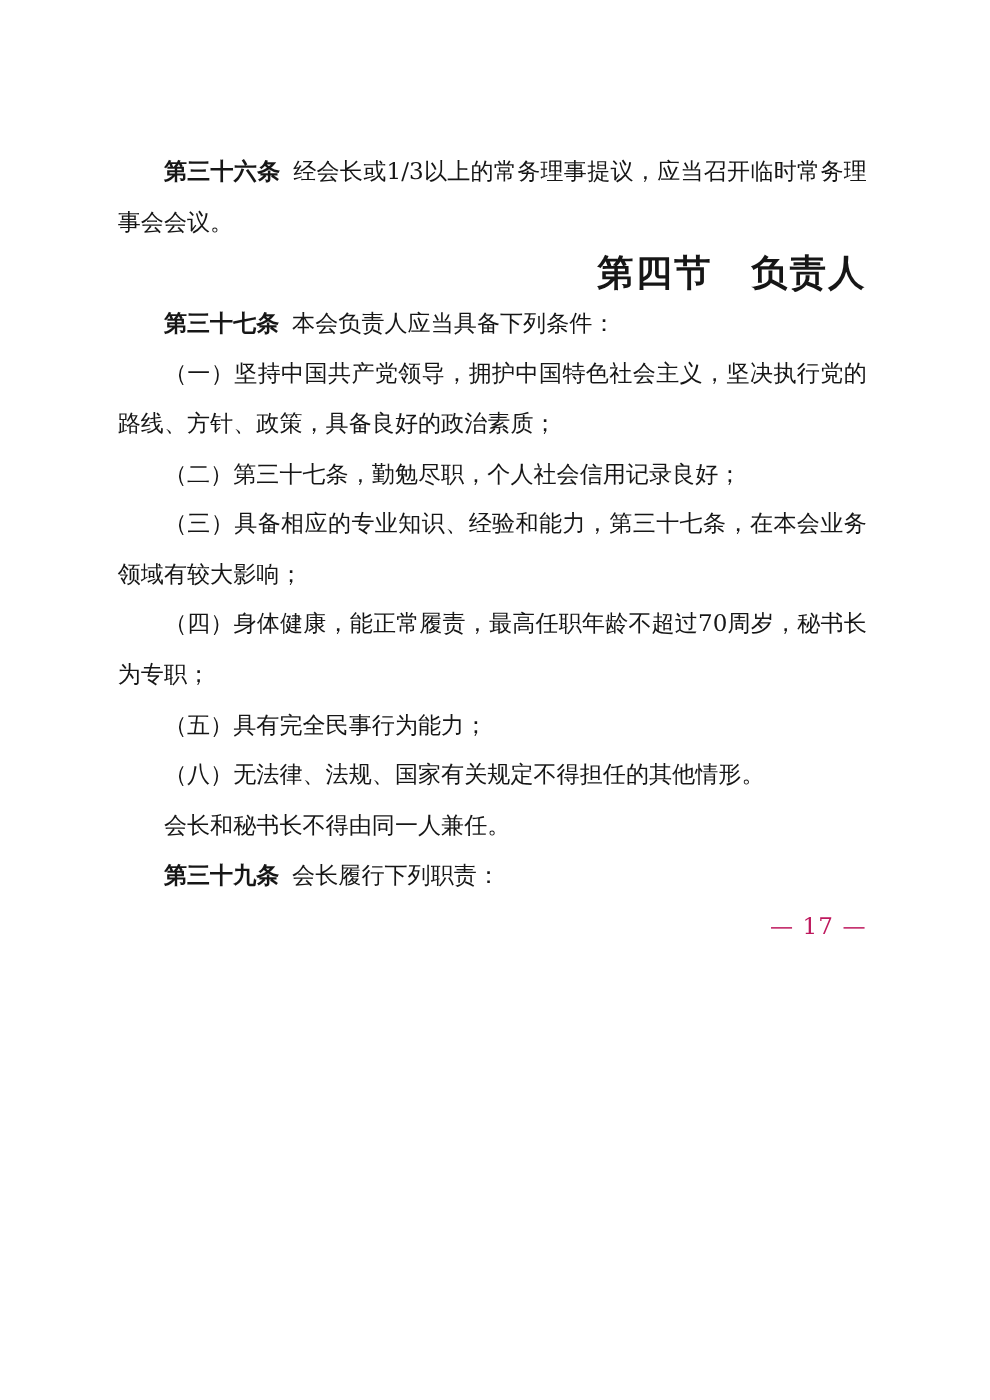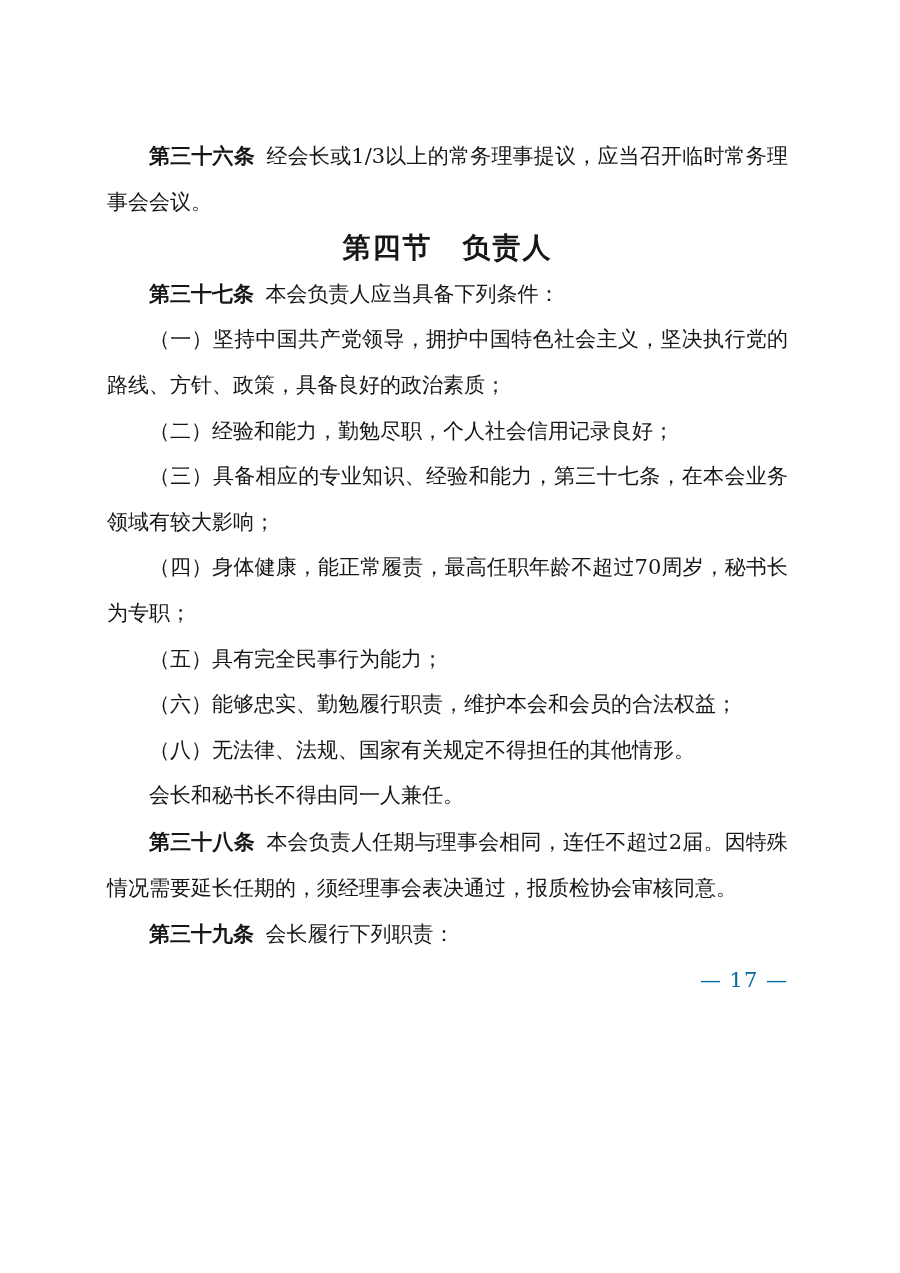--- a/index.html
+++ b/index.html
@@ -30,65 +30,63 @@
     word-break: break-all;
   }
   .art {
     font-weight: 700;
     margin-right: 0.55em;
   }
   .heading {
     margin: 0;
     line-height: 45.6px;
     text-indent: 0;
-    text-align: center;
+    text-align: right;
     font-weight: 700;
-    font-size: 28px;
+    font-size: 33px;
     font-family: "DejaVu Sans", sans-serif;
     letter-spacing: 2px;
   }
   .pagenum {
     margin: 0;
     line-height: 45.6px;
     text-align: right;
     text-indent: 0;
     font-size: 21px;
     letter-spacing: 1px;
-    color: #0369a1;
+    color: #be185d;
   }
 </style>
 </head>
 <body>
 
 <div class="page">
 
   <p class="para"><span class="art">第三十六条</span><span>经会长或1/3以上的常务理事提议，应当召开临时常务理事会会议。</span></p>
 
 
   <p class="heading">第四节　负责人</p>
 
   <p class="para"><span class="art">第三十七条</span><span>本会负责人应当具备下列条件：</span></p>
 
   <p class="para"><span>（一）坚持中国共产党领导，拥护中国特色社会主义，坚决执行党的路线、方针、政策，具备良好的政治素质；</span></p>
 
-  <p class="para"><span>（二）经验和能力，勤勉尽职，个人社会信用记录良好；</span></p>
+  <p class="para"><span>（二）第三十七条，勤勉尽职，个人社会信用记录良好；</span></p>
 
   <p class="para"><span>（三）具备相应的专业知识、经验和能力，第三十七条，在本会业务领域有较大影响；</span></p>
 
   <p class="para"><span>（四）身体健康，能正常履责，最高任职年龄不超过70周岁，秘书长为专职；</span></p>
 
   <p class="para"><span>（五）具有完全民事行为能力；</span></p>
 
-  <p class="para"><span>（六）能够忠实、勤勉履行职责，维护本会和会员的合法权益；</span></p>
 
 
   <p class="para"><span>（八）无法律、法规、国家有关规定不得担任的其他情形。</span></p>
 
   <p class="para"><span>会长和秘书长不得由同一人兼任。</span></p>
 
-  <p class="para"><span class="art">第三十八条</span><span>本会负责人任期与理事会相同，连任不超过2届。因特殊情况需要延长任期的，须经理事会表决通过，报质检协会审核同意。</span></p>
 
 
   <p class="para"><span class="art">第三十九条</span><span>会长履行下列职责：</span></p>
 
   <p class="pagenum">— 17 —</p>
 
 </div>
 
 </body></html>

